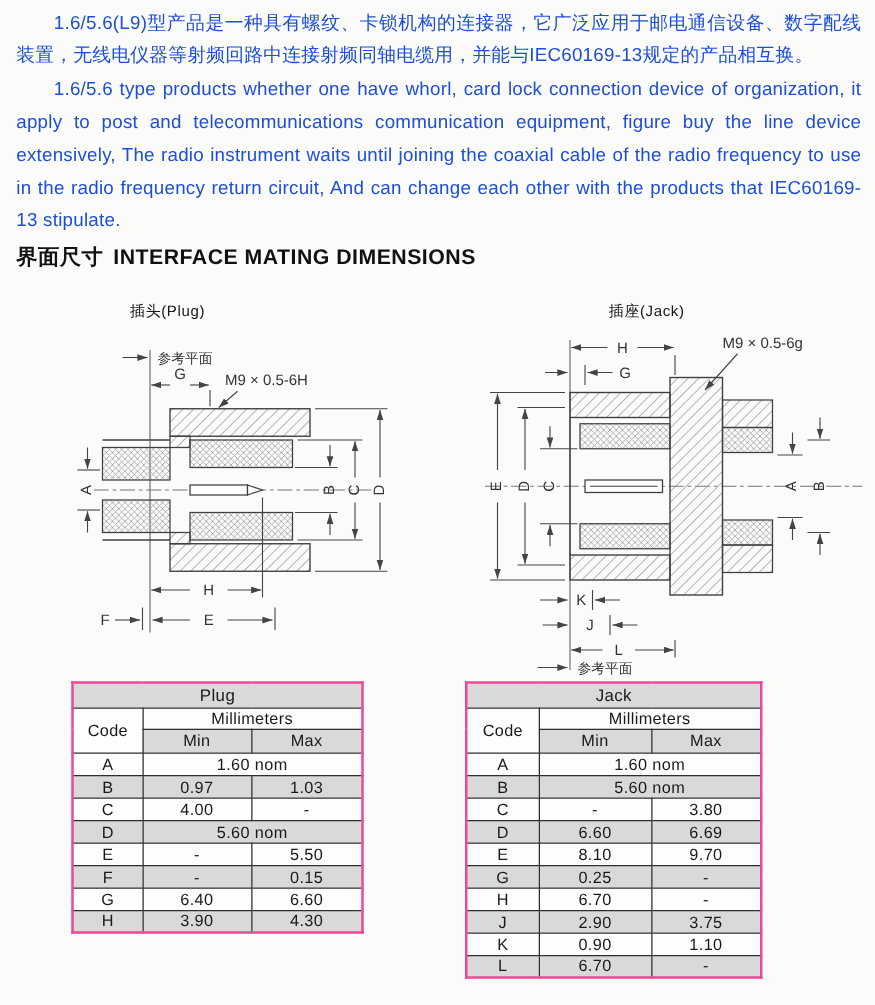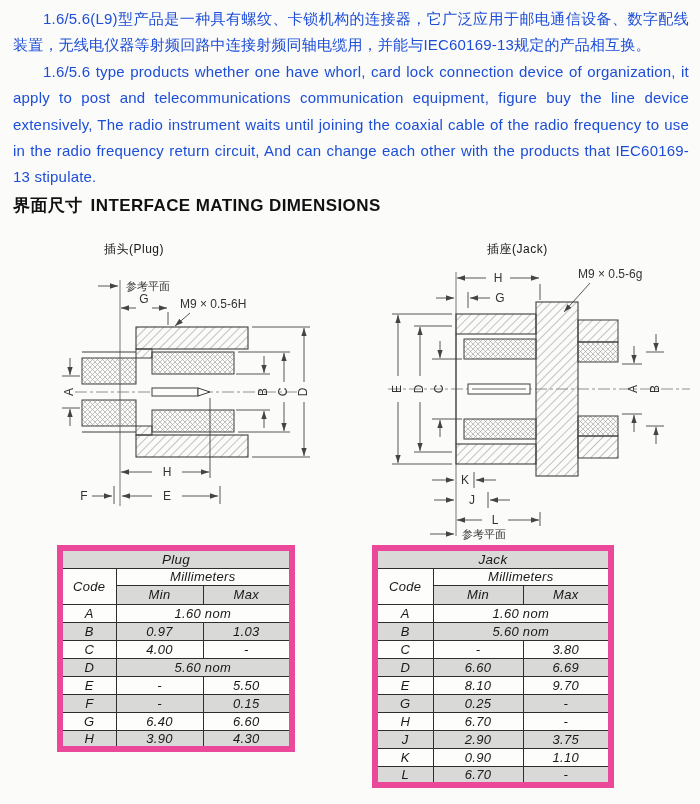--- a/index.html
+++ b/index.html
@@ -26,23 +26,22 @@
   }
   .fig-title.plug { left:104px; }
   .fig-title.jack { left:449px;margin-left:38px; }
   svg.drawing { position:absolute; }
   svg.drawing text { font-family:"Liberation Sans","DejaVu Sans",sans-serif; fill:#333; }
   .dimtxt { font-size:12px; }
   .smalltxt { font-size:11px; }
 
   table.spec {
     position:absolute; border-collapse:collapse; table-layout:fixed;
-    border:6px solid #ec4899; font-size:13px; color:#191919;
+    border:2px solid #ec4899; font-size:13px; color:#191919;
     background:#fdfdfc;
-    font-style:italic;
   }
   table.spec td {
     border:1px solid #2e2e2e; text-align:center; vertical-align:middle;
     height:18px; line-height:15px; padding:0 2px; letter-spacing:0.3px;
   }
   table.spec tr.title-row td { height:20px; font-size:13.5px; }
   table.spec tr.unit-row td { height:17px; }
   table.spec tr.minmax-row td { height:19px;text-align:center; }
   .shade { background:#d9d9d7; }
   table.plug-t { left:57px;  top:545px; width:232px; }

